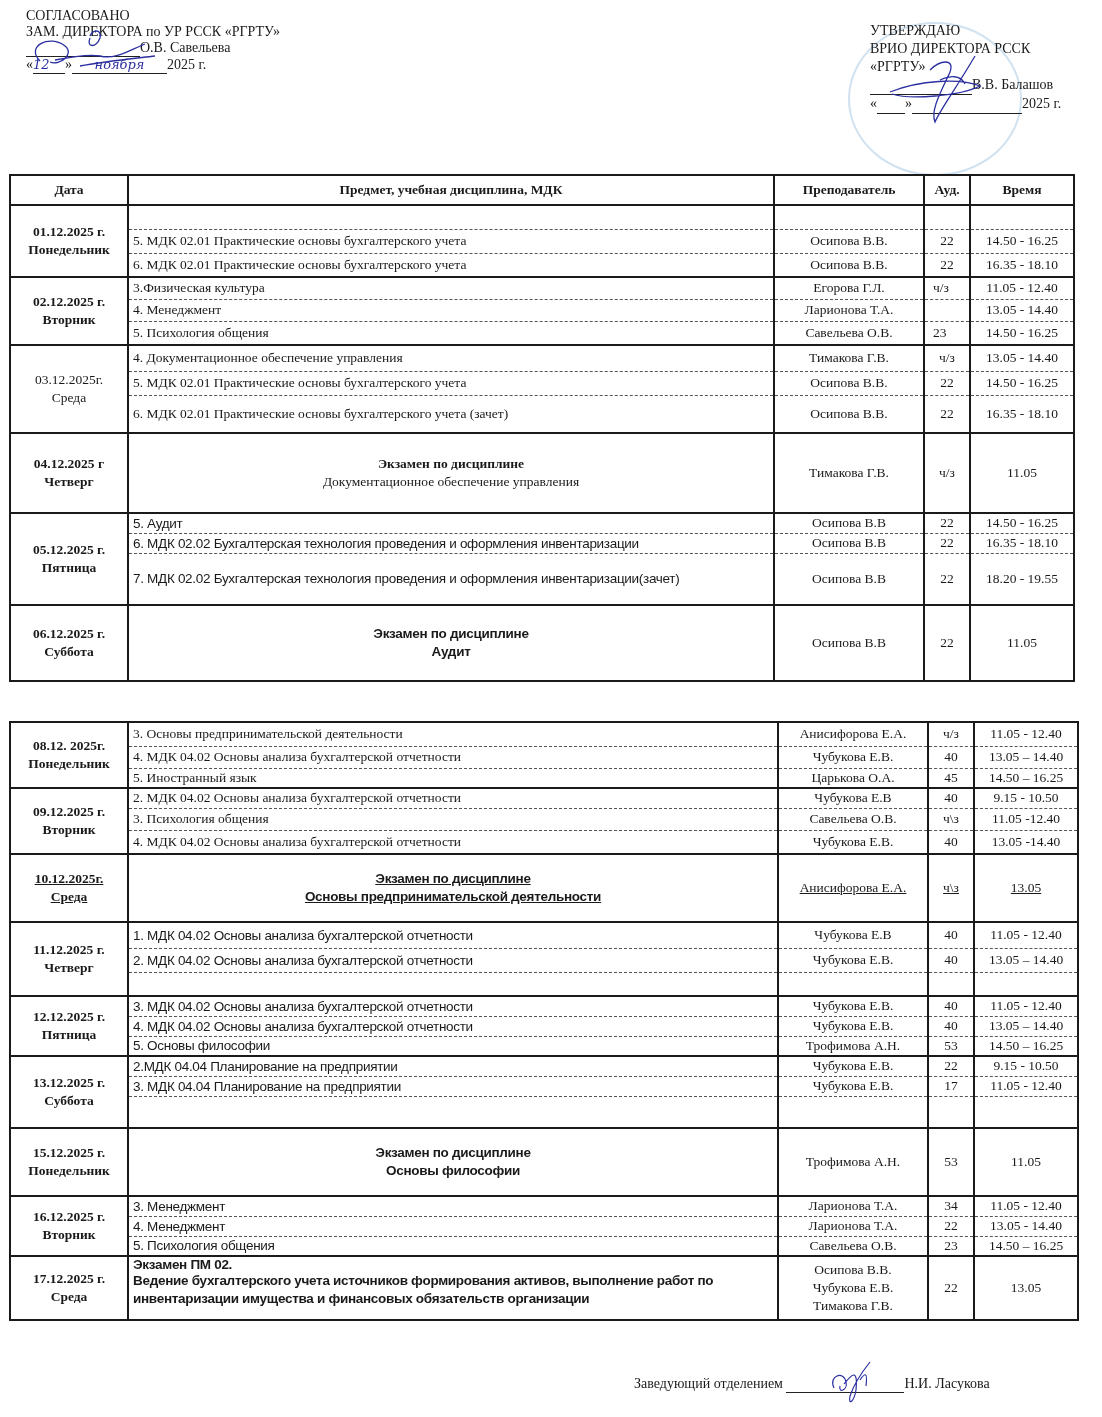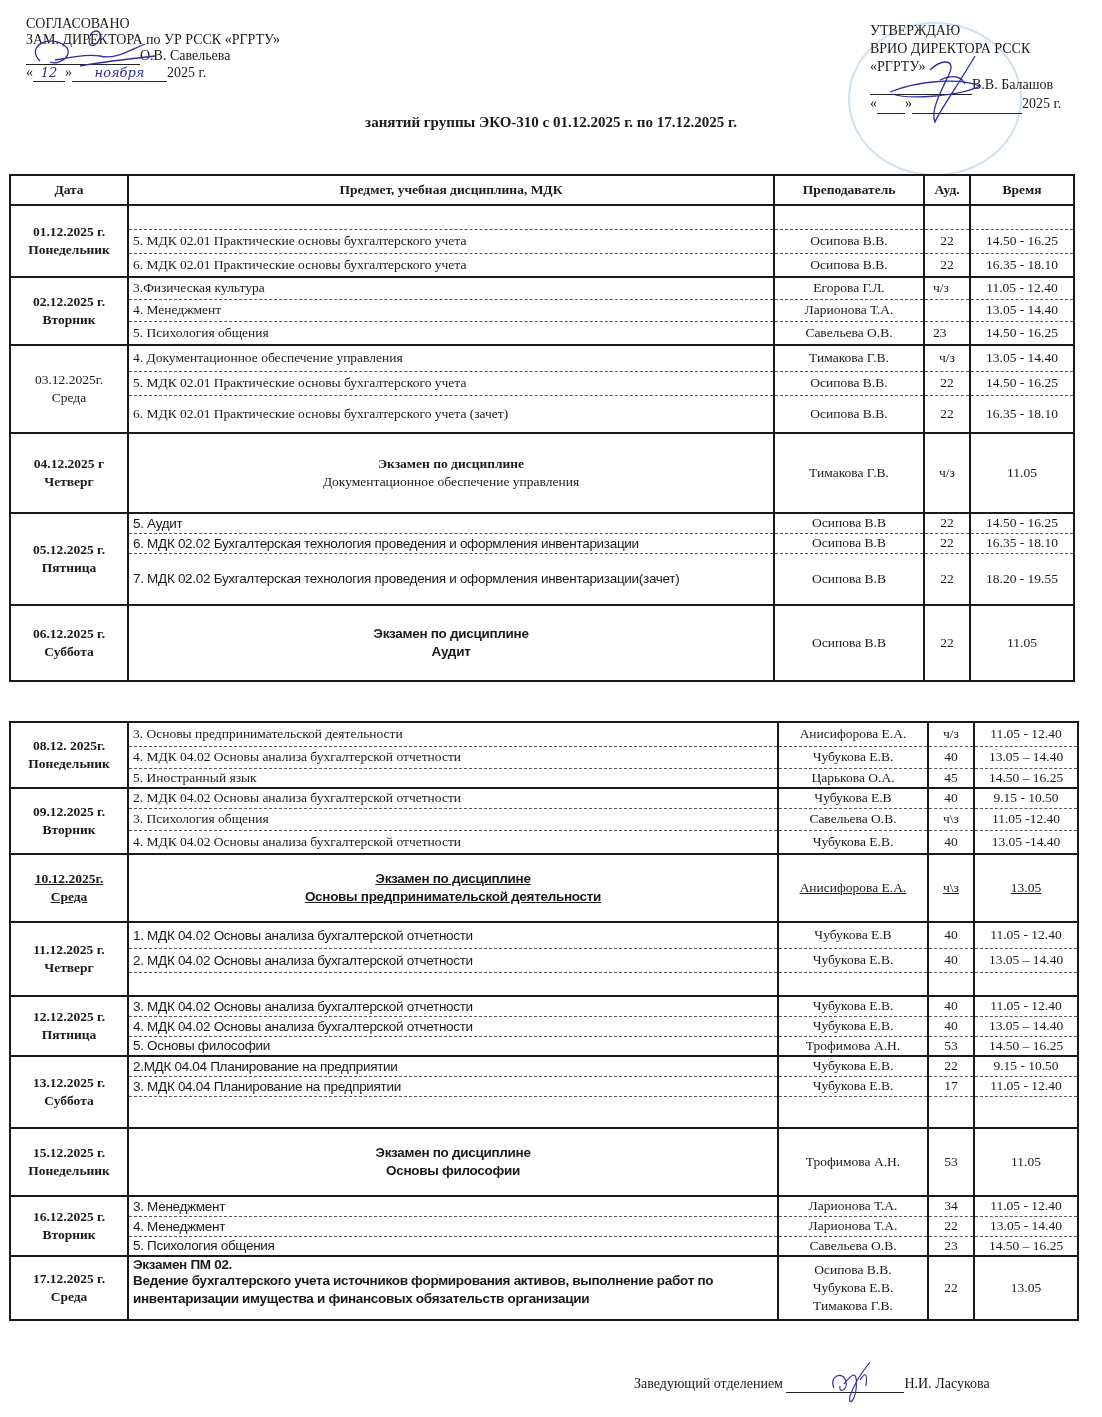--- a/index.html
+++ b/index.html
@@ -1,20 +1,20 @@
 <!DOCTYPE html>
 <html><head>
 <meta charset="utf-8">
 <style>
   html, body { margin: 0; padding: 0; background: #ffffff; }
   body {
     width: 1102px; height: 1417px; position: relative; overflow: hidden;
     font-family: "Liberation Serif", serif; color: #1a1a1a;
   }
-  .approve-left { position: absolute; left: 26px; top: 16px; font-size: 14px; line-height: 16px; }
+  .approve-left { position: absolute; left: 26px; top: 8px; font-size: 14px; line-height: 16px; }
   .approve-right { position: absolute; left: 870px; top: 22px; font-size: 14px; line-height: 18px; }
   .approve-left div, .approve-right div { white-space: nowrap; }
   .sig-line { display: inline-block; border-bottom: 1px solid #222; vertical-align: baseline; }
   .ink { color: #2b2fa0; font-style: italic; font-family: "DejaVu Serif", serif; font-size: 13px; }
   .signature { position: absolute; pointer-events: none; }
   .stamp {
     position: absolute; left: 848px; top: 22px; width: 170px; height: 150px;
     border: 2px solid rgba(120, 170, 210, 0.35); border-radius: 50%;
   }
   .title-block { position: absolute; left: 0; top: 112px; width: 1102px; text-align: center; font-weight: bold; }
@@ -41,21 +41,21 @@
   .footer { position: absolute; left: 634px; top: 1376px; font-size: 14px; white-space: nowrap; }
 </style>
 </head>
 <body>
 
 <div class="approve-left">
   <div>СОГЛАСОВАНО</div>
   <div>ЗАМ. ДИРЕКТОРА по УР РССК «РГРТУ»</div>
   <div><span class="sig-line" style="width:114px">&nbsp;</span><span>О.В. Савельева</span></div>
   <div>
-    <span>«</span><span class="sig-line ink" style="width:32px;text-align:center">12</span><span>»</span><span class="sig-line ink" style="width:95px;text-align:center">ноября</span><span>2025 г.</span>
+    <span>«</span><span class="sig-line ink" style="width:32px;text-align:left">12</span><span>»</span><span class="sig-line ink" style="width:95px;text-align:center">ноября</span><span>2025 г.</span>
   </div>
 </div>
 <svg class="signature" style="left:20px;top:26px" width="140" height="50">
   <path d="M20 35 C 5 20, 30 8, 45 20 C 55 28, 40 40, 30 36 M35 34 C 55 30, 70 28, 80 30 C 95 34, 110 24, 125 18 M60 40 C 80 36, 100 34, 135 30 M70 10 C 72 4, 82 2, 80 12 C 76 22, 66 22, 70 12" fill="none" stroke="#2b2fa0" stroke-width="1.3"></path>
 </svg>
 
 <div class="stamp"></div>
 <div class="approve-right">
   <div>УТВЕРЖДАЮ</div>
   <div>ВРИО ДИРЕКТОРА РССК</div>
@@ -63,21 +63,20 @@
   <div><span class="sig-line" style="width:102px">&nbsp;</span><span>В.В. Балашов</span></div>
   <div>
     <span>«</span><span class="sig-line" style="width:28px">&nbsp;</span><span>»</span><span class="sig-line" style="width:110px">&nbsp;</span><span>2025 г.</span>
   </div>
 </div>
 <svg class="signature" style="left:880px;top:50px" width="110" height="80">
   <path d="M10 42 C 40 30, 80 28, 100 36 C 80 46, 30 50, 12 44 M50 20 C 60 10, 75 8, 70 22 C 62 40, 50 60, 55 72 C 60 60, 75 40, 95 6 M60 30 C 70 26, 80 24, 85 34" fill="none" stroke="#2b2fa0" stroke-width="1.3"></path>
 </svg>
 
 <div class="title-block">
-  <div class="t2">занятий группы ЭКО-310 с 01.12.2025 г. по 17.12.2025 г.</div>
 </div>
 
 <table class="sched" id="tbl1" style="left:9px;top:174px;width:1064px;">
   <colgroup>
       <col style="width:118px">
       <col style="width:646px">
       <col style="width:150px">
       <col style="width:46px">
       <col style="width:104px">
     </colgroup>

